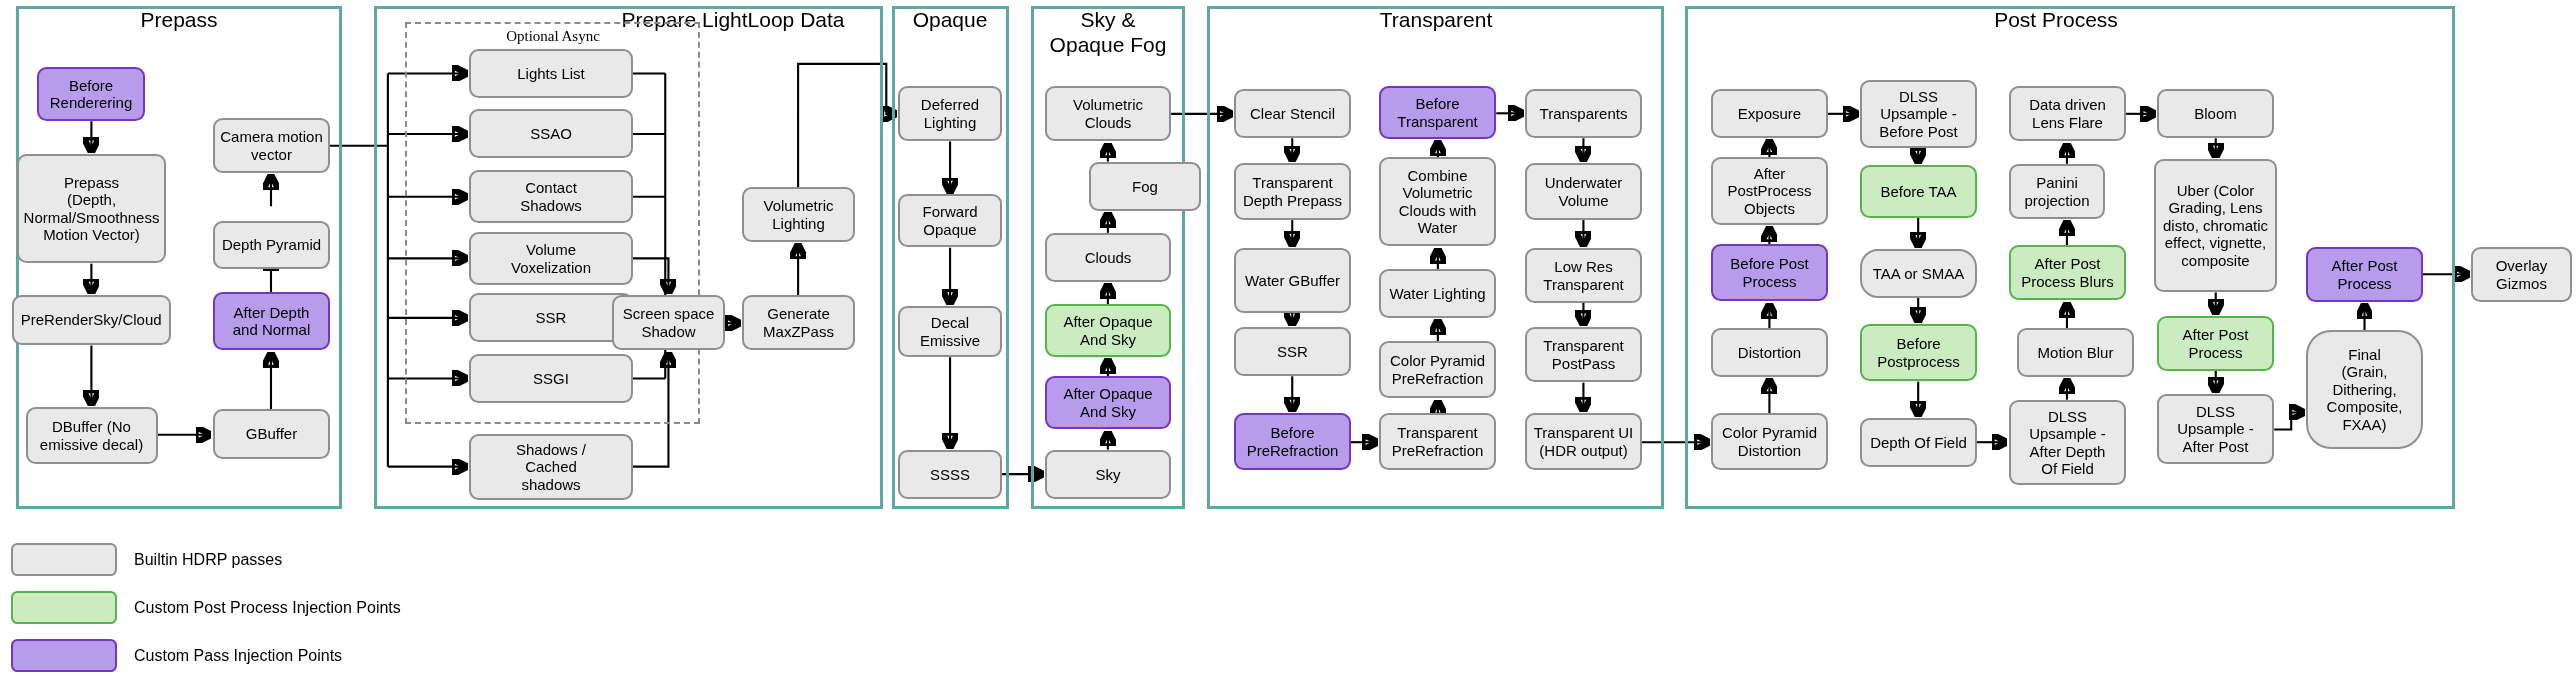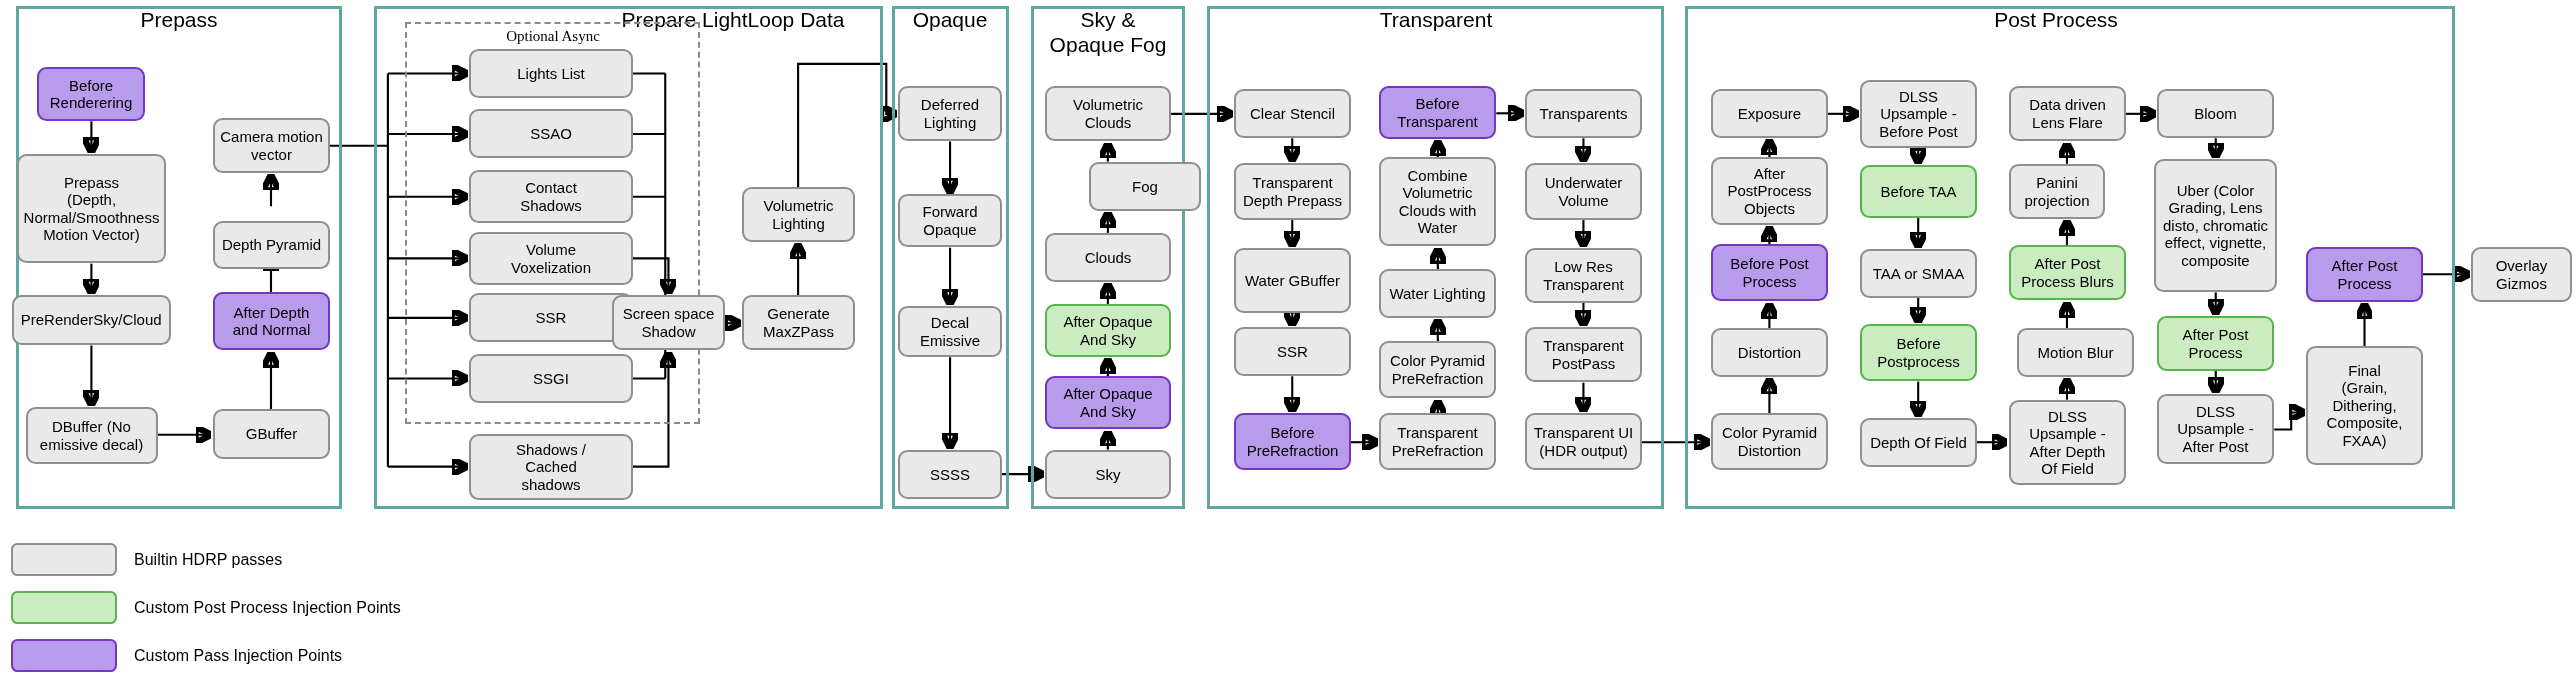--- a/index.html
+++ b/index.html
@@ -249,21 +249,21 @@
 Objects</div>
     <div class="node custom_pass" style="left: 1711px; top: 244px; width: 117px; height: 57px;">Before Post
 Process</div>
     <div class="node builtin" style="left: 1711px; top: 328px; width: 117px; height: 49px;">Distortion</div>
     <div class="node builtin" style="left: 1711px; top: 413px; width: 117px; height: 57px;">Color Pyramid
 Distortion</div>
     <div class="node builtin" style="left: 1860px; top: 80px; width: 117px; height: 68px;">DLSS
 Upsample -
 Before Post</div>
     <div class="node custom_post" style="left: 1860px; top: 165px; width: 117px; height: 53px;">Before TAA</div>
-    <div class="node builtin" style="left: 1860px; top: 249px; width: 117px; height: 49px;">TAA or SMAA</div>
+    <div class="node builtin" style="left: 1860px; top: 249px; width: 117px; height: 49px; border-radius: 18px;">TAA or SMAA</div>
     <div class="node custom_post" style="left: 1860px; top: 324px; width: 117px; height: 57px;">Before
 Postprocess</div>
     <div class="node builtin" style="left: 1860px; top: 418px; width: 117px; height: 49px;">Depth Of Field</div>
     <div class="node builtin" style="left: 2009px; top: 86px; width: 117px; height: 55px;">Data driven
 Lens Flare</div>
     <div class="node builtin" style="left: 2009px; top: 164px; width: 96px; height: 55px;">Panini
 projection</div>
     <div class="node custom_post" style="left: 2009px; top: 245px; width: 117px; height: 55px;">After Post
 Process Blurs</div>
     <div class="node builtin" style="left: 2009px; top: 328px; width: 117px; height: 49px; margin-left: 8px;">Motion Blur</div>
@@ -277,21 +277,21 @@
 disto, chromatic
 effect, vignette,
 composite</div>
     <div class="node custom_post" style="left: 2157px; top: 316px; width: 117px; height: 55px;">After Post
 Process</div>
     <div class="node builtin" style="left: 2157px; top: 394px; width: 117px; height: 70px;">DLSS
 Upsample -
 After Post</div>
     <div class="node custom_pass" style="left: 2306px; top: 247px; width: 117px; height: 55px;">After Post
 Process</div>
-    <div class="node builtin" style="left: 2306px; top: 346px; width: 117px; height: 119px;">Final
+    <div class="node builtin" style="left: 2306px; top: 330px; width: 117px; height: 119px; border-radius: 25px;">Final
 (Grain,
 Dithering,
 Composite,
 FXAA)</div>
     <div class="node builtin" style="left: 2471px; top: 247px; width: 101px; height: 55px;">Overlay
 Gizmos</div>
     <div class="legend-swatch builtin" style="left: 10.6px; top: 543px;"></div>
     <div class="legend-label" style="top: 543px;">Builtin HDRP passes</div>
     <div class="legend-swatch custom_post" style="left: 10.6px; top: 591px;"></div>
     <div class="legend-label" style="top: 591px;">Custom Post Process Injection Points</div>

